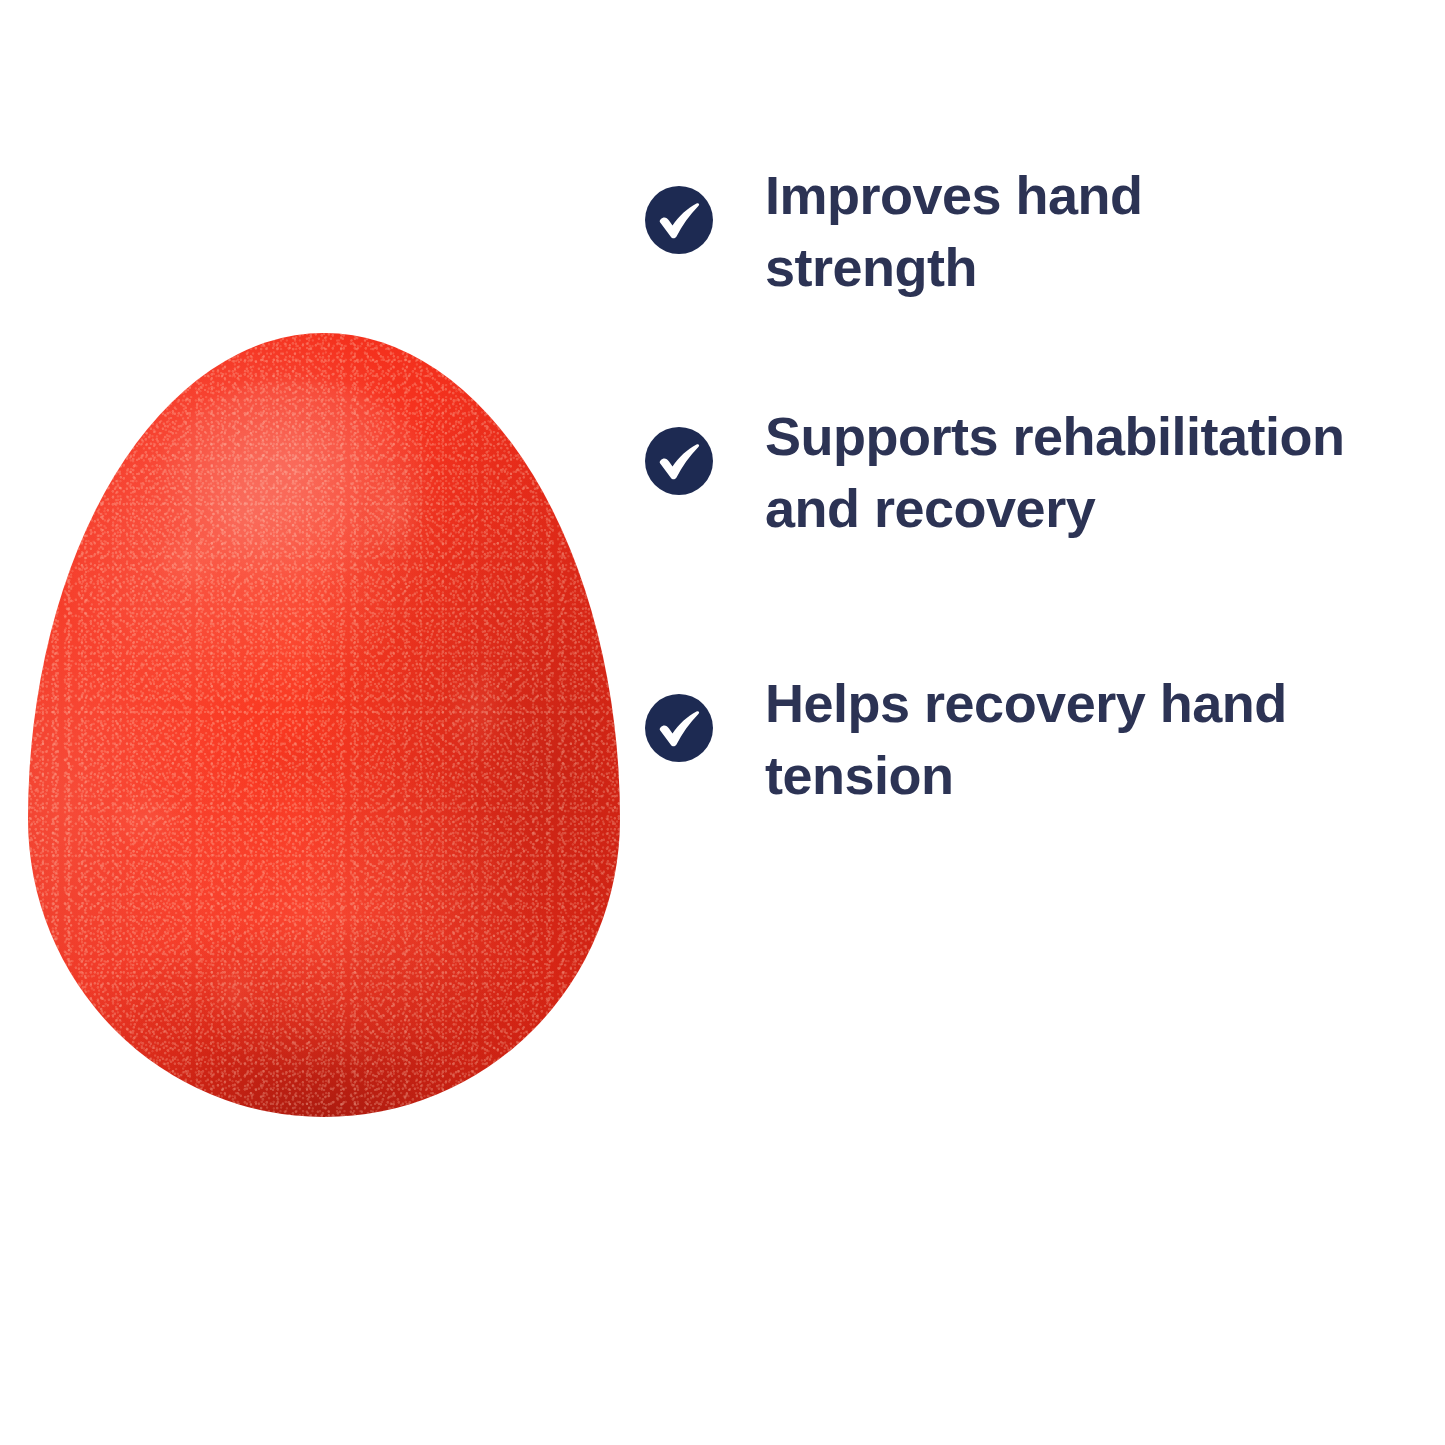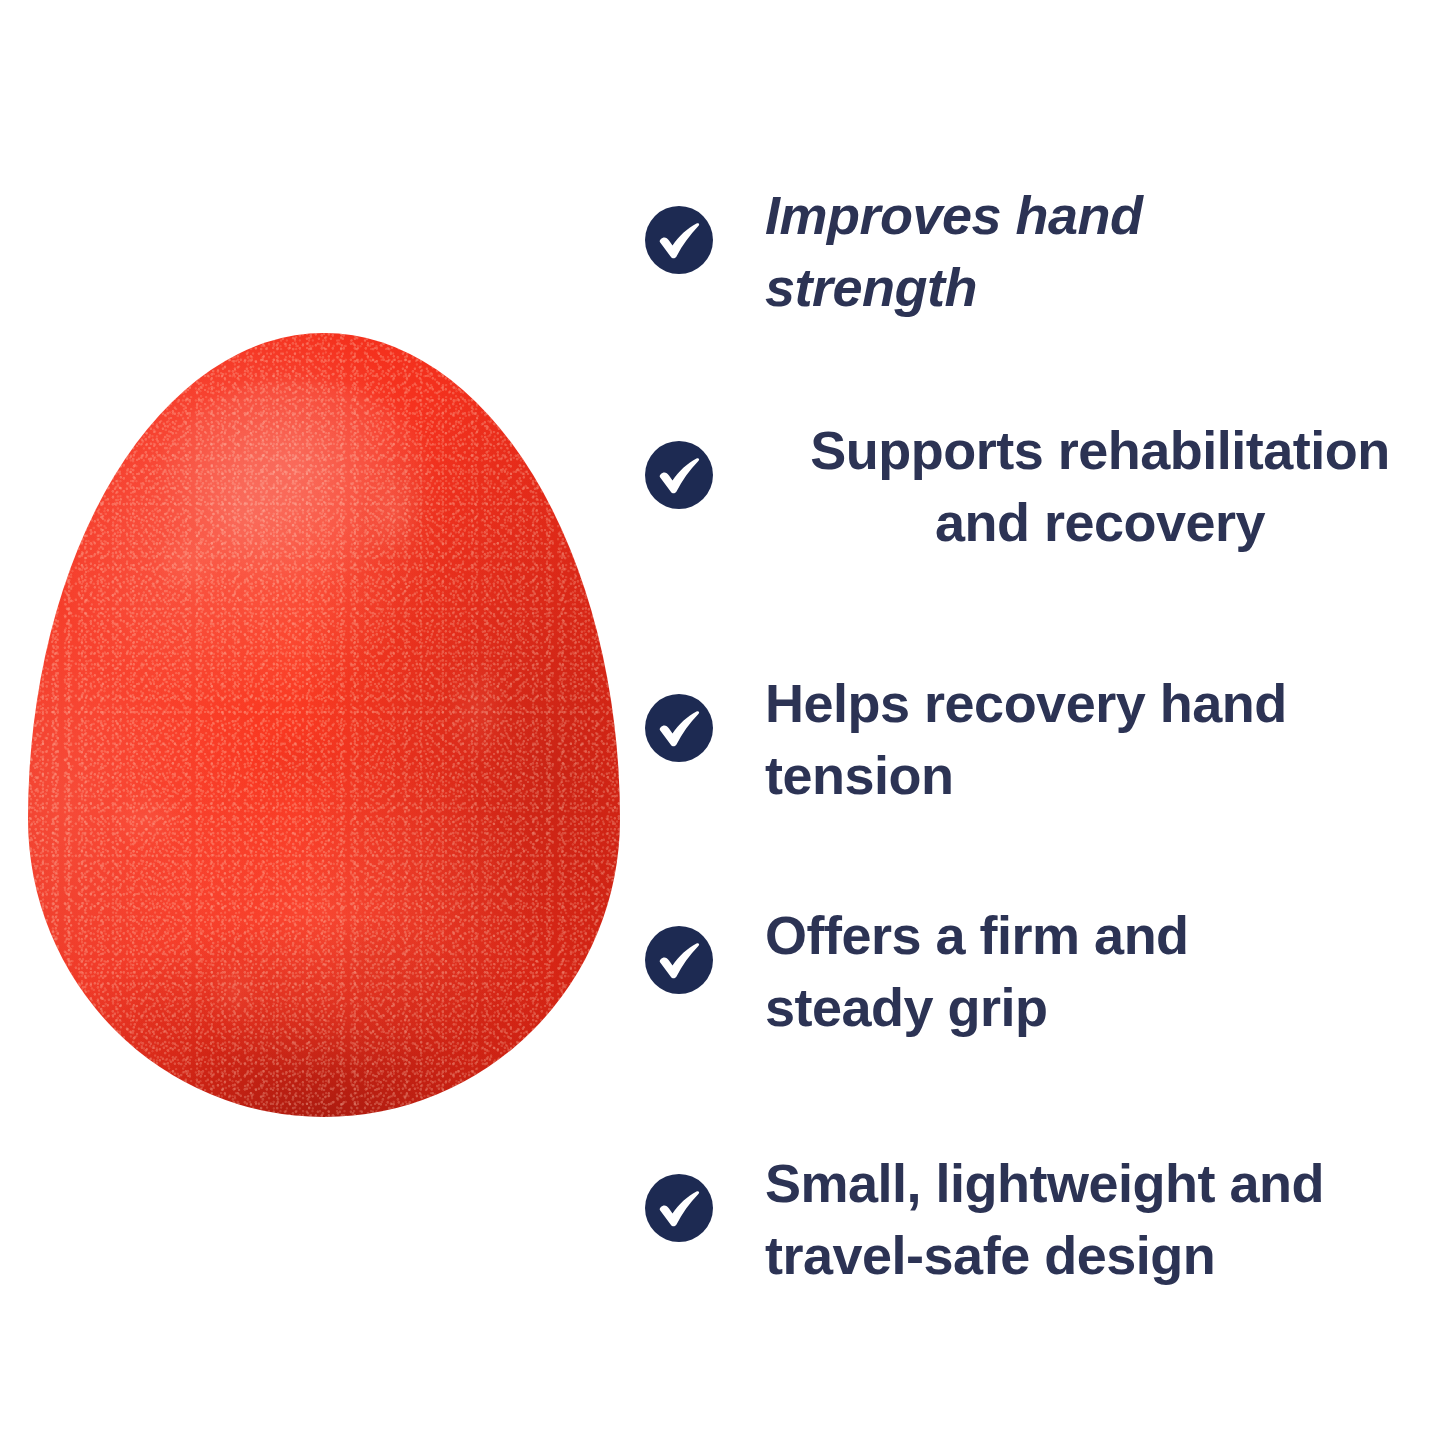--- a/index.html
+++ b/index.html
@@ -142,22 +142,22 @@
   }
 
   .benefit-row {
     position: absolute;
     left: 0;
     display: flex;
     align-items: flex-start;
     width: 790px;
   }
 
-  .benefit-row[data-idx="0"] { top: 180px; font-style: italic; }
-  .benefit-row[data-idx="1"] { top: 415px; text-align: center; }
+  .benefit-row[data-idx="0"] { top: 160px; }
+  .benefit-row[data-idx="1"] { top: 401px; }
   .benefit-row[data-idx="2"] { top: 668px; }
   .benefit-row[data-idx="3"] { top: 900px; }
   .benefit-row[data-idx="4"] { top: 1148px; }
 
   .check-badge {
     position: relative;
     flex: 0 0 auto;
     width: 68px;
     height: 68px;
     border-radius: 50%;
@@ -225,34 +225,16 @@
     <div class="benefit-row" data-idx="2">
       <span class="check-badge">
         <svg viewBox="0 0 44 40" aria-hidden="true">
           <path d="M3.5 19.5 C6.5 16.5 9.5 17 12 20.5 L15.5 25.5 C22 16 30 8.5 39.5 3.5 C41.5 2.6 43 4.2 41.6 5.8 C32.5 15.5 25 25.5 19.5 36.5 C18.3 38.8 15.3 39 13.8 36.8 L3.2 22.6 C2.4 21.5 2.6 20.4 3.5 19.5 Z" fill="#ffffff"></path>
         </svg>
       </span>
       <span class="benefit-text">Helps recovery hand
 tension</span>
     </div>
 
-    <div class="benefit-row" data-idx="3">
-      <span class="check-badge">
-        <svg viewBox="0 0 44 40" aria-hidden="true">
-          <path d="M3.5 19.5 C6.5 16.5 9.5 17 12 20.5 L15.5 25.5 C22 16 30 8.5 39.5 3.5 C41.5 2.6 43 4.2 41.6 5.8 C32.5 15.5 25 25.5 19.5 36.5 C18.3 38.8 15.3 39 13.8 36.8 L3.2 22.6 C2.4 21.5 2.6 20.4 3.5 19.5 Z" fill="#ffffff"></path>
-        </svg>
-      </span>
-      <span class="benefit-text">Offers a firm and
-steady grip</span>
-    </div>
-
-    <div class="benefit-row" data-idx="4">
-      <span class="check-badge">
-        <svg viewBox="0 0 44 40" aria-hidden="true">
-          <path d="M3.5 19.5 C6.5 16.5 9.5 17 12 20.5 L15.5 25.5 C22 16 30 8.5 39.5 3.5 C41.5 2.6 43 4.2 41.6 5.8 C32.5 15.5 25 25.5 19.5 36.5 C18.3 38.8 15.3 39 13.8 36.8 L3.2 22.6 C2.4 21.5 2.6 20.4 3.5 19.5 Z" fill="#ffffff"></path>
-        </svg>
-      </span>
-      <span class="benefit-text">Small, lightweight and
-travel-safe design</span>
-    </div>
+
 
   </div>
 </div>
 
 </body></html>

